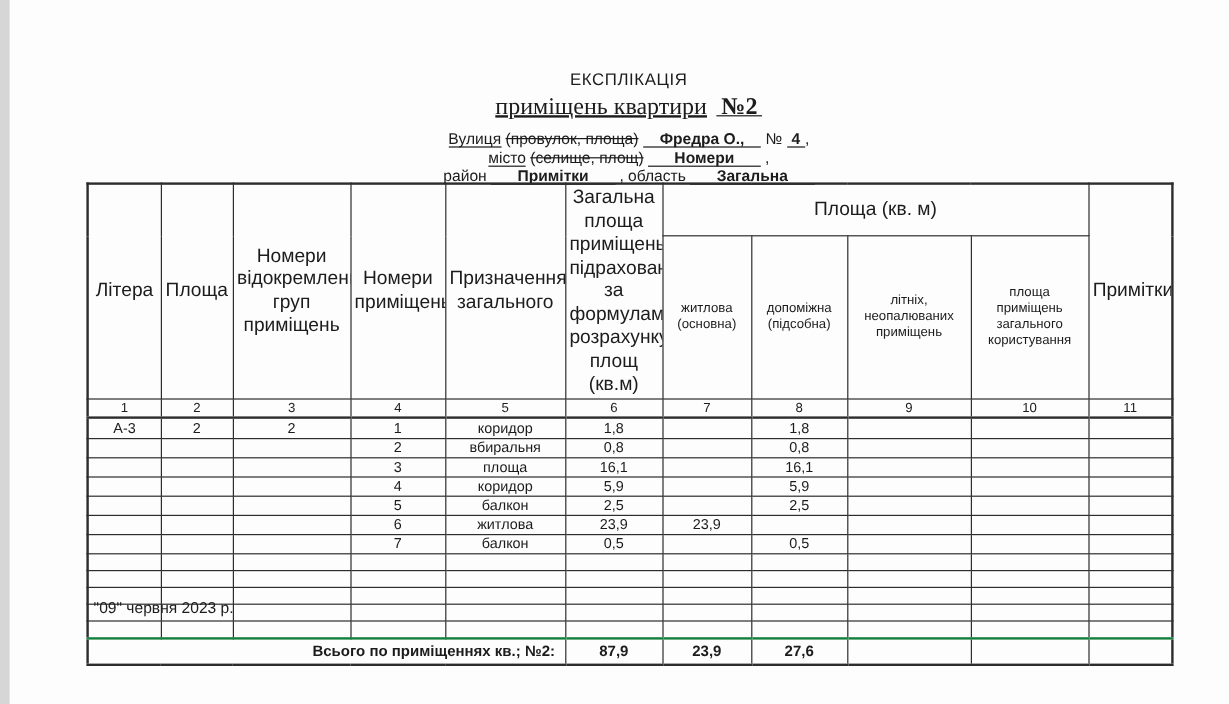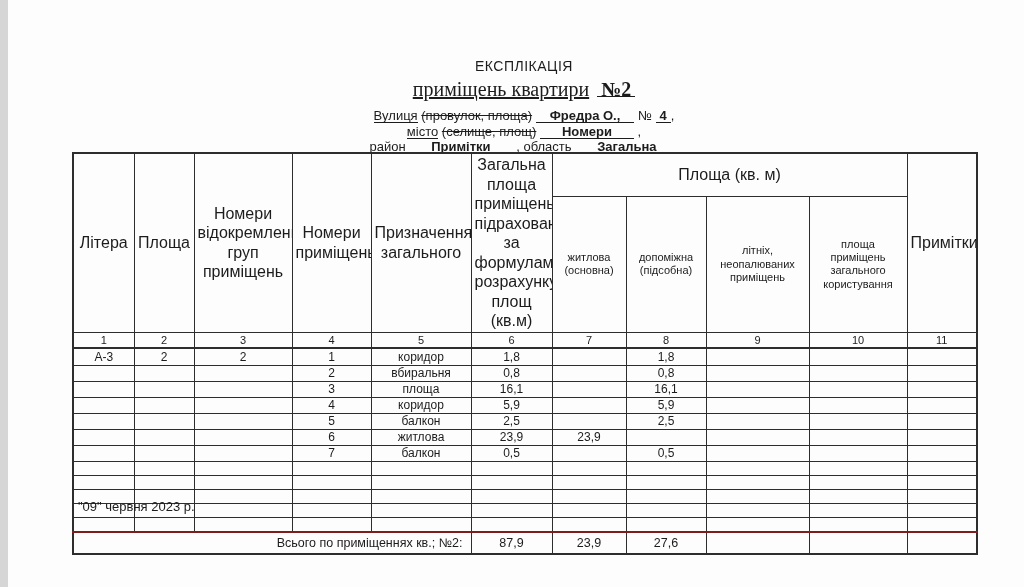--- a/index.html
+++ b/index.html
@@ -50,22 +50,22 @@
     height:14px;font-size:11px;text-align:center;padding:0;
     border-bottom:2px solid #2d2d2d;
   }
   tbody td{
     height:15px;font-size:12px;text-align:center;
     padding:0 2px;white-space:nowrap;
   }
   tbody tr.first-row td{height:16px;}
   tbody tr.empty-row td{height:13px;}
   tfoot td{
-    height:18px;font-size:12.5px;font-weight:normal;text-align:center;
-    border-top:2px solid #7f1d1d;border-bottom:2px solid #2d2d2d;
+    height:18px;font-size:12.5px;font-weight:bold;text-align:center;
+    border-top:2px solid #15803d;border-bottom:2px solid #2d2d2d;
   }
   .tlabel{text-align:right;padding-right:8px;}
   
   .date{
     position:absolute;left:78px;top:499px;
     font-size:13px;
   }
 </style>
 </head>
 <body>

